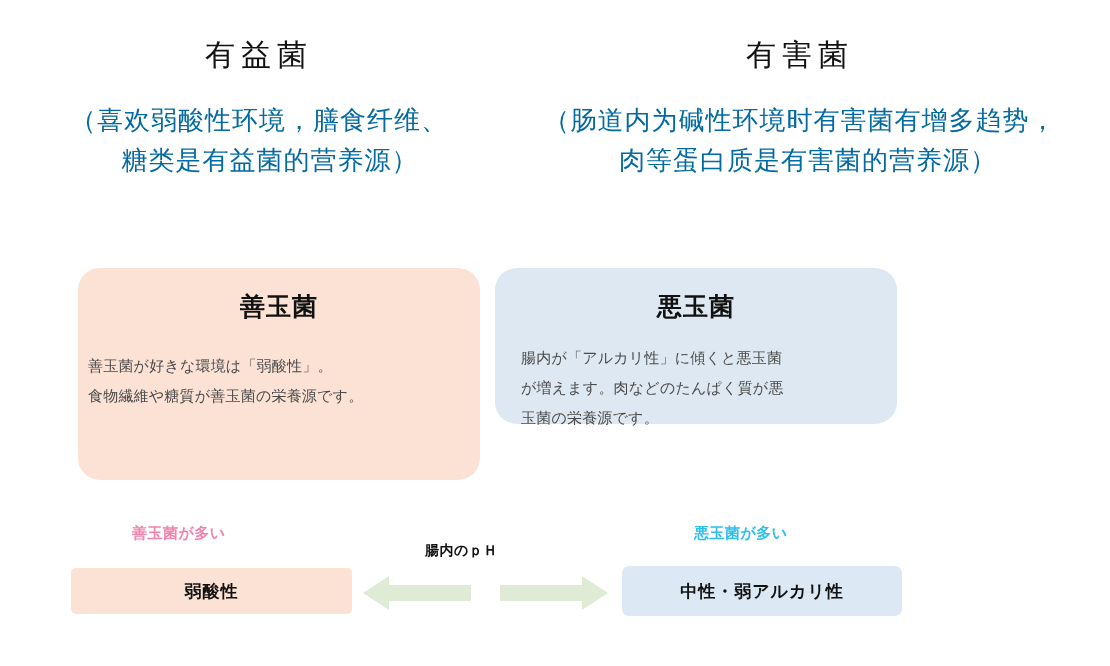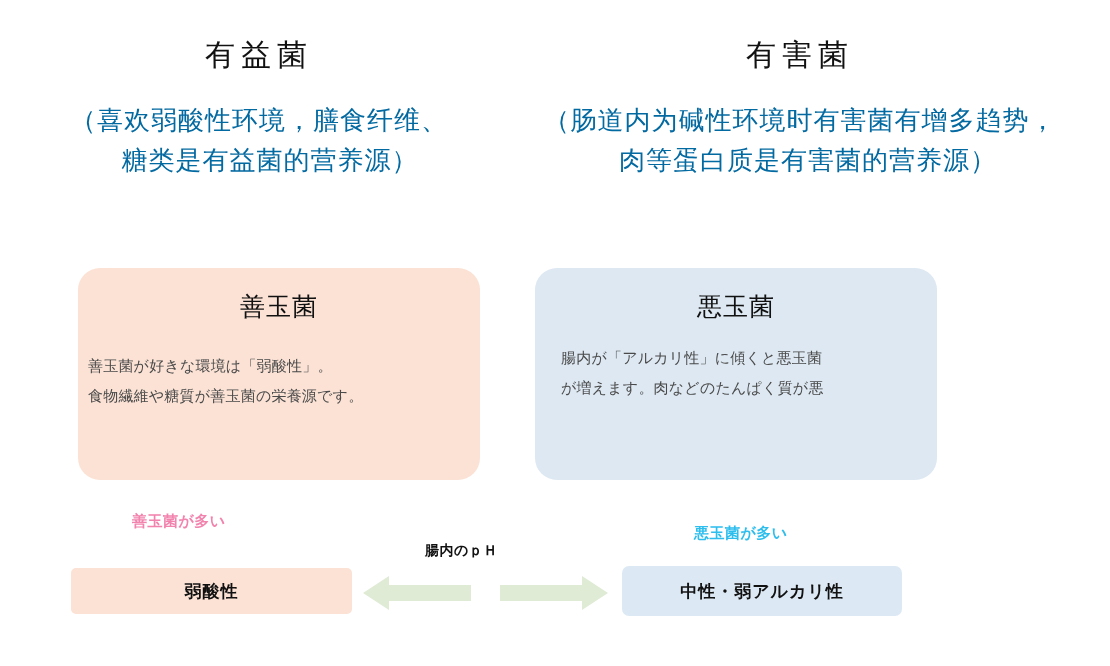--- a/index.html
+++ b/index.html
@@ -51,21 +51,21 @@
   #head-right .sub.line2 { padding-left: 16px; }
 
   
   .card {
     position: absolute;
     border-radius: 22px;
     box-sizing: border-box;
   }
   .card .card-title {
     font-family: "DejaVu Sans", "Liberation Sans", sans-serif;
-    font-weight: normal;
+    font-weight: bold;
     font-size: 25px;
     letter-spacing: 1px;
     text-align: center;
     color: #111111;
   }
   .card .card-body {
     font-family: "DejaVu Sans", "Liberation Sans", sans-serif;
     font-size: 15px;
     line-height: 30px;
     color: #4a4a4a;
@@ -73,36 +73,36 @@
   }
 
   #card-good {
     left: 78px; top: 268px; width: 402px; height: 212px;
     background: #fbe2d5;
   }
   #card-good .card-title { margin-top: 22px; }
   #card-good .card-body  { margin-top: 28px; padding: 0 10px; }
 
   #card-bad {
-    left: 535px; top: 268px; width: 402px; height: 212px;
+    left: 495px; top: 268px; width: 402px; height: 156px;
     background: #dde8f2;
   }
   #card-bad .card-title { margin-top: 22px; }
   #card-bad .card-body  { margin-top: 20px; padding: 0 24px 0 26px; }
 
   
   .ph-label {
     position: absolute;
     font-family: "DejaVu Sans", "Liberation Sans", sans-serif;
     font-weight: bold;
     font-size: 15px;
     letter-spacing: 0.5px;
     white-space: nowrap;
   }
-  #label-good { left: 132px; top: 512px; text-align: right; }
+  #label-good { left: 132px; top: 524px; text-align: right; }
   #label-bad  { left: 694px; top: 524px; }
 
   .ph-bar {
     position: absolute;
     display: flex;
     align-items: center;
     justify-content: center;
     font-family: Liberation Mono, monospace;
     font-weight: bold;
     font-size: 17px;
@@ -169,20 +169,21 @@
       <div>善玉菌が好きな環境は「弱酸性」。</div>
       <div>食物繊維や糖質が善玉菌の栄養源です。</div>
     </div>
   </div>
 
   <div class="card" id="card-bad">
     <div class="card-title">悪玉菌</div>
     <div class="card-body">
       <div>腸内が「アルカリ性」に傾くと悪玉菌</div>
       <div>が増えます。肉などのたんぱく質が悪</div>
+      <div>玉菌の栄養源です。</div>
     </div>
   </div>
 
   <div class="ph-label" id="label-good" style="color:#f283ad">善玉菌が多い</div>
 
   <div class="ph-label" id="label-bad" style="color:#2ebeee">悪玉菌が多い</div>
 
   <div class="ph-bar" id="bar-acid">弱酸性</div>
 
   <div class="ph-bar" id="bar-alkali">中性・弱アルカリ性</div>

